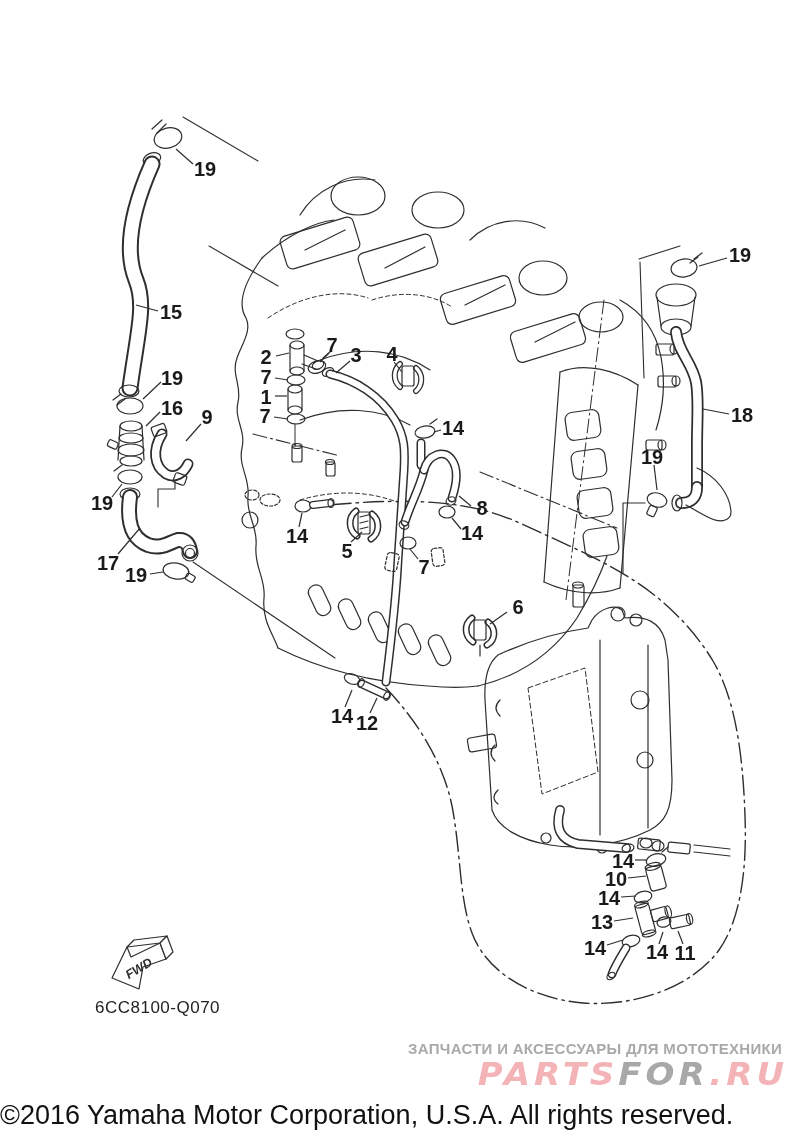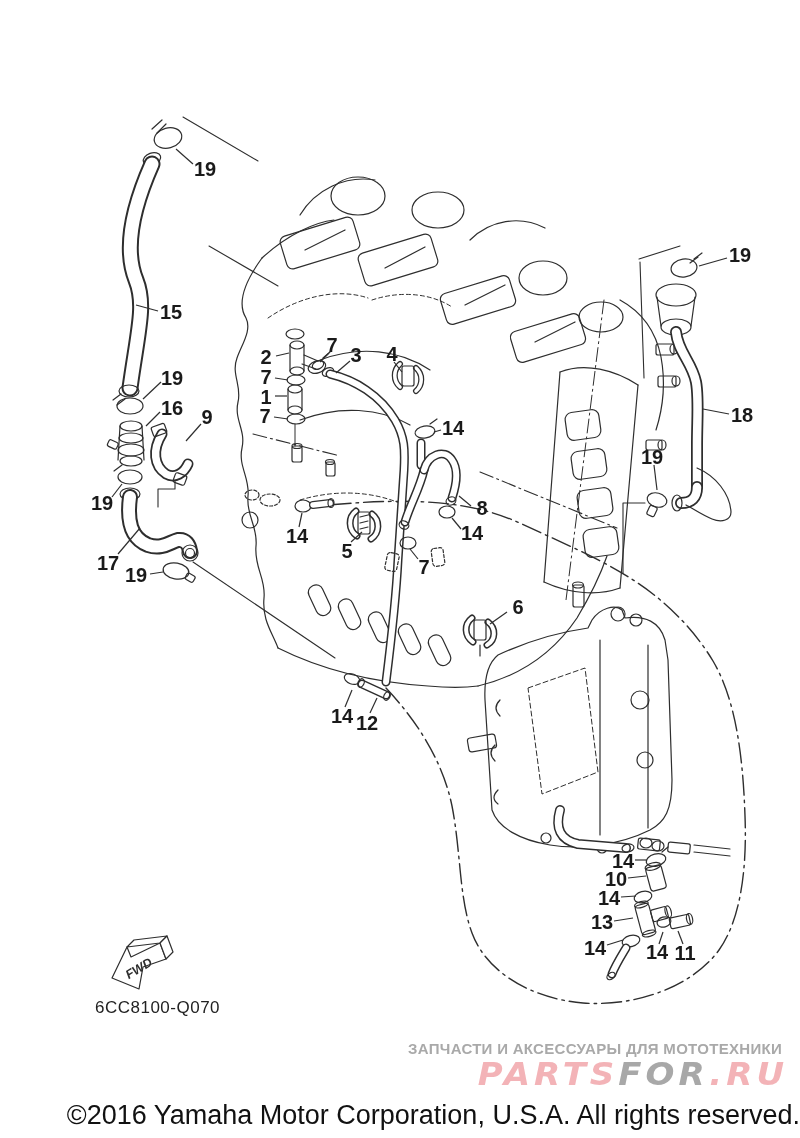--- a/index.html
+++ b/index.html
@@ -4,21 +4,21 @@
 <style>
   html,body{margin:0;padding:0;background:#ffffff;}
   .page{position:relative;width:800px;height:1138px;background:#ffffff;overflow:hidden;
         font-family:"Liberation Sans",sans-serif;}
   svg{position:absolute;left:0;top:0;}
   .tagline{position:absolute;top:1040px;right:18px;font-size:15px;font-weight:700;
            letter-spacing:.3px;color:#a9a9a9;font-family:"Liberation Sans",sans-serif;}
   .logo{position:absolute;top:1056px;right:12px;font-size:34px;font-weight:bold;
         letter-spacing:4px;transform:scaleY(.92);transform-origin:top right;
         font-family:"DejaVu Sans",sans-serif;font-style:italic;}
-  .copyright{position:absolute;top:1100px;left:0;width:800px;text-align:right;
+  .copyright{position:absolute;top:1100px;left:0;width:800px;text-align:left;
              font-size:27px;color:#111;font-family:"Liberation Sans",sans-serif;}
 </style>
 </head>
 <body>
 
 <div class="page">
 <svg width="800" height="1138" viewBox="0 0 800 1138">
   <g stroke="#2e2e2e" stroke-width="1.2" fill="none" stroke-linecap="round" stroke-linejoin="round">
 
     <g>

